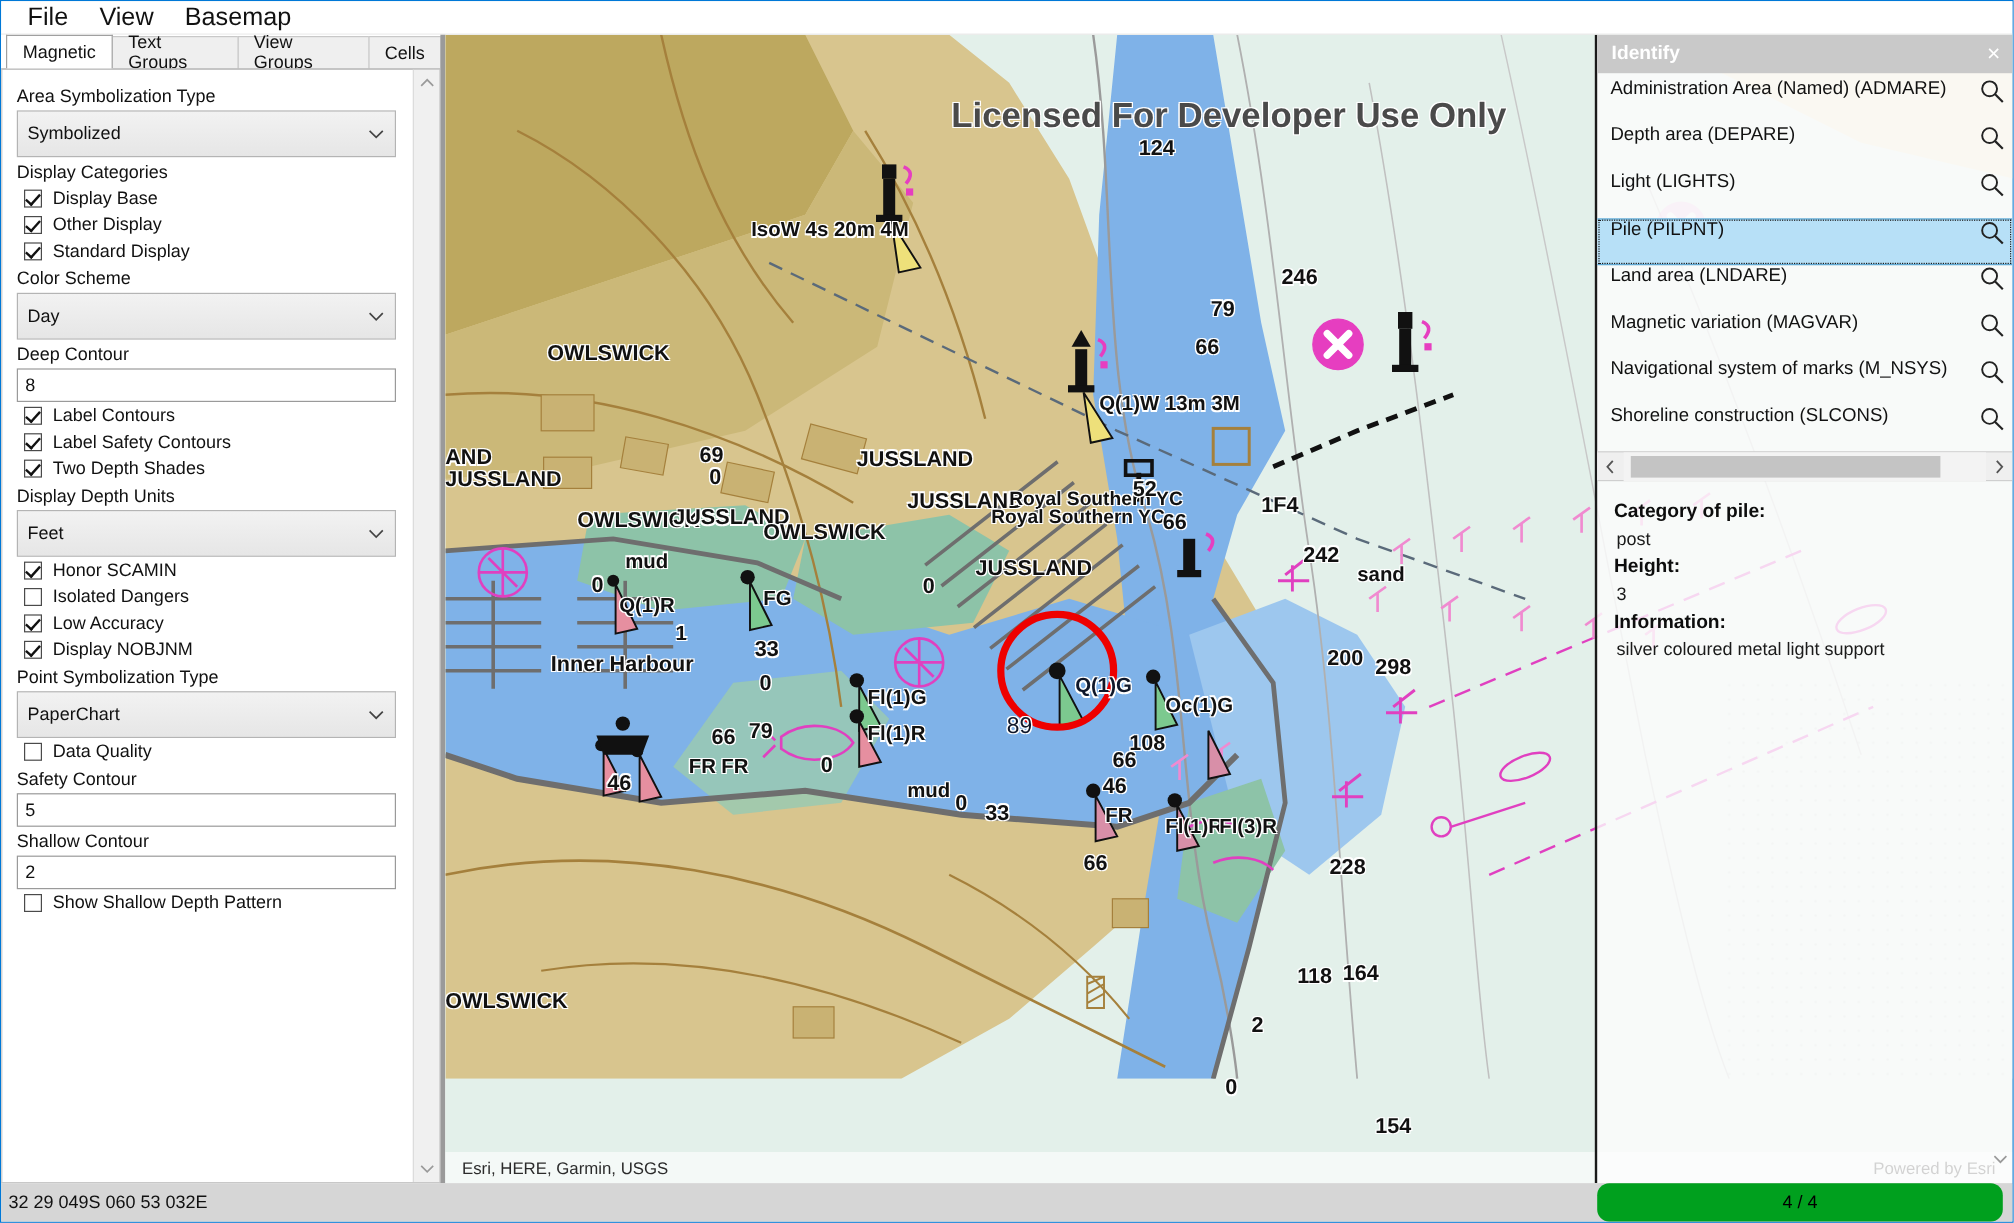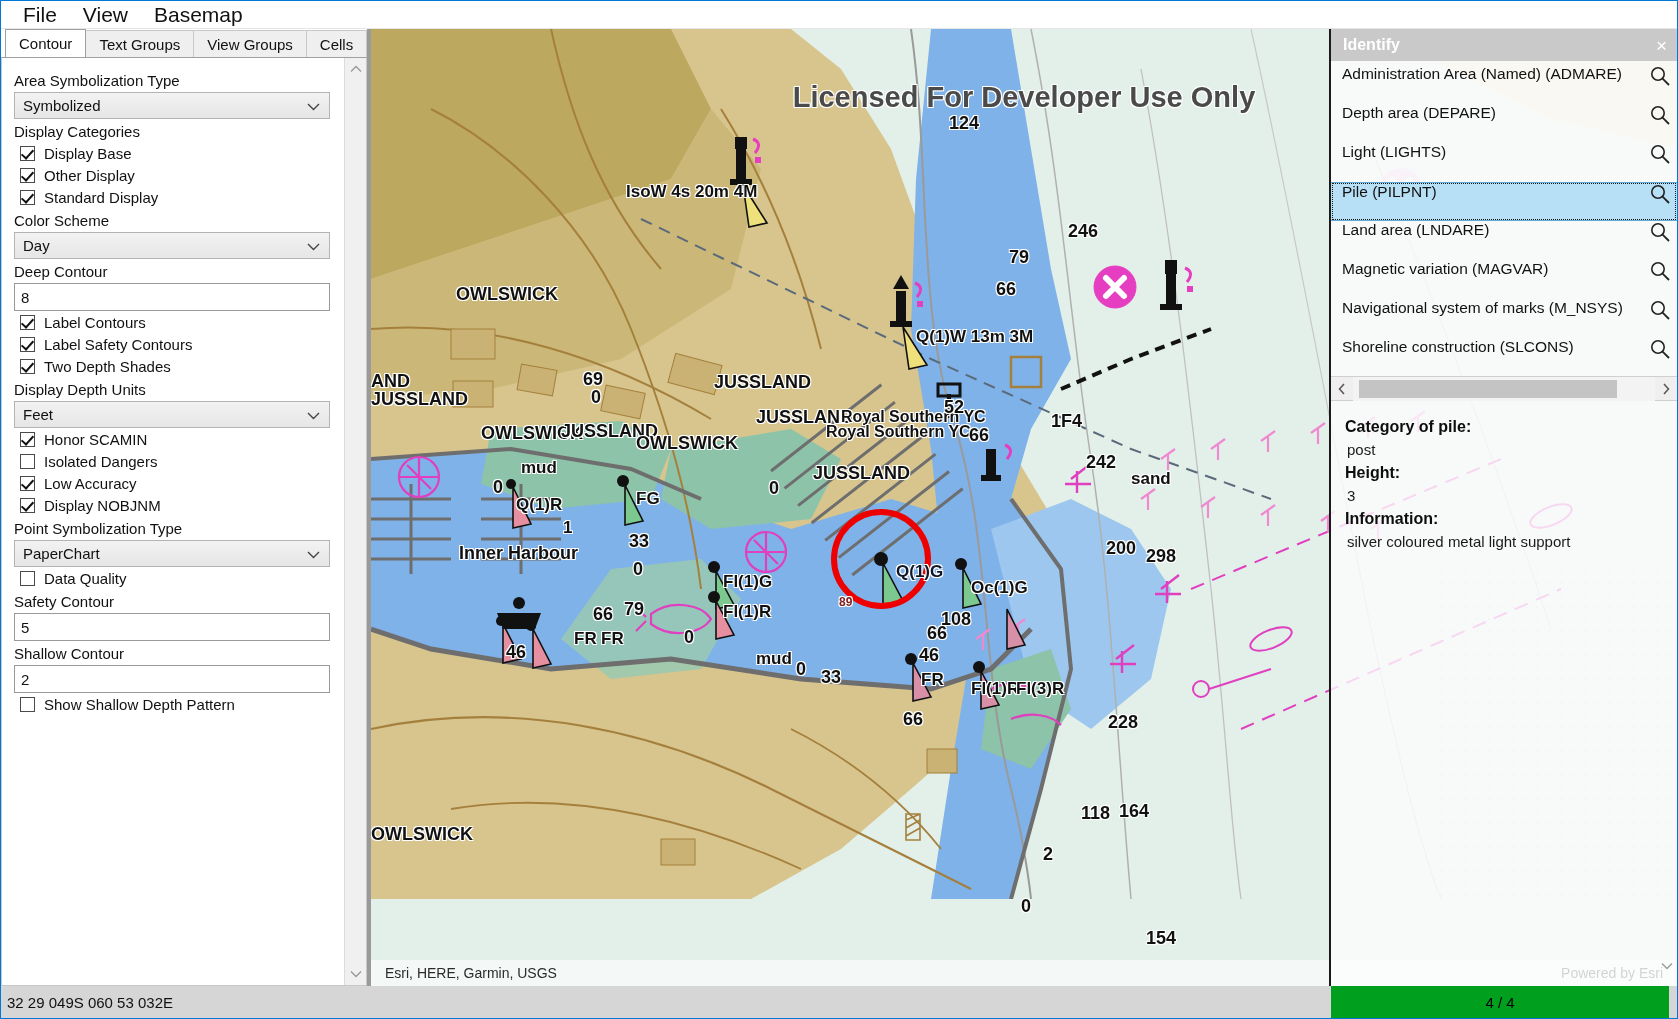--- a/index.html
+++ b/index.html
@@ -47,21 +47,21 @@
               padding-left: 4px; }
   .tab { height: 27px; padding: 0 13px; font-size: 15px; color: #111;
          display: flex; align-items: center; background: #efefef;
          border: 1px solid #c8c8c8; border-bottom: none; margin-right: -1px; }
   .tab.active { background: #ffffff; border-color: #a0a0a0; height: 28px; position: relative; z-index: 3; }
   .tabcontent { flex: 1 1 auto; background: #ffffff; border: 1px solid #c8c8c8;
                 border-top: 1px solid #a0a0a0;
                 display: flex; position: relative; overflow: hidden; }
   .formarea { flex: 1 1 auto; padding: 10px 14px 0 12px; }
   .lbl { font-size: 15px; color: #111; margin: 3px 0 2px; line-height: 19px; }
-  .combo { height: 27px; background: linear-gradient(#f2f2f2,#e6e6e6);
+  .combo { height: 39px; background: linear-gradient(#f2f2f2,#e6e6e6);
            border: 1px solid #b4b4b4; display: flex; align-items: center;
            padding: 12px 8px; font-size: 15px; color: #111; position: relative; }
   .combo .caret { position: absolute; right: 9px; top: 50%; transform: translateY(-50%); }
   .txtbox { height: 28px; background: #fff; border: 1px solid #9a9a9a;
             display: flex; align-items: center; padding: 0 6px; font-size: 15px; color: #111; }
   .cbrow { display: flex; align-items: center; height: 21px; margin: 1px 0; }
   .cbox { width: 15px; height: 15px; border: 1px solid #4a4a4a; background: #fff;
           margin-left: 6px; margin-right: 9px; flex: 0 0 15px; position: relative; }
   .cbox.checked::after {
     content: ""; position: absolute; left: 3px; top: 0px; width: 5px; height: 10px;
@@ -116,40 +116,40 @@
                 border-top: 1px solid #cfcfcf; }
   .d-key { font-size: 16px; font-weight: bold; color: #0d0d0d; line-height: 24px; }
   .d-val { font-size: 15px; color: #1a1a1a; line-height: 22px; padding-left: 2px; }
   .id-vscroll { position: absolute; right: 0; bottom: 0; width: 20px; height: 40px;
                 display: flex; align-items: center; justify-content: center; }
   
   .statusbar { height: 32px; flex: 0 0 32px; background: #d6d6d6; display: flex;
                align-items: center; position: relative; }
   .status-coords { font-size: 15px; color: #111; padding-left: 6px; }
   .progress { position: absolute; right: 8px; top: 0; height: 32px; width: 338px;
-              background: #00a01e; display: flex; align-items: center; justify-content: center; }
+              background: #00a01e; display: flex; align-items: center; justify-content: center; border-radius: 10px; }
   .progress span { font-size: 15px; color: #000; }
 </style>
 </head>
 <body>
 
 <div class="window">
 
 
   <div class="menubar">
     <div class="menu-item">File</div>
     <div class="menu-item">View</div>
     <div class="menu-item">Basemap</div>
   </div>
 
   <div class="body">
 
     <div class="leftpane">
       <div class="tabstrip">
-        <div class="tab active">Contour</div>
+        <div class="tab active">Magnetic</div>
         <div class="tab">Text Groups</div>
         <div class="tab">View Groups</div>
         <div class="tab">Cells</div>
       </div>
 
       <div class="tabcontent">
         <div class="formarea">
 
           <div class="lbl">Area Symbolization Type</div>
           <div class="combo">
@@ -550,21 +550,21 @@
             <div style="position: absolute; left: 122px; top: 448px; font-size: 18px; font-weight: bold; color: rgb(17, 17, 17); white-space: nowrap; text-shadow: rgb(255, 255, 255) 1px 1px 0px, rgb(255, 255, 255) -1px -1px 0px, rgb(255, 255, 255) 1px -1px 0px, rgb(255, 255, 255) -1px 1px 0px;">0</div>
             <div style="position: absolute; left: 398px; top: 449px; font-size: 18px; font-weight: bold; color: rgb(17, 17, 17); white-space: nowrap; text-shadow: rgb(255, 255, 255) 1px 1px 0px, rgb(255, 255, 255) -1px -1px 0px, rgb(255, 255, 255) 1px -1px 0px, rgb(255, 255, 255) -1px 1px 0px;">0</div>
             <div style="position: absolute; left: 258px; top: 502px; font-size: 18px; font-weight: bold; color: rgb(17, 17, 17); white-space: nowrap; text-shadow: rgb(255, 255, 255) 1px 1px 0px, rgb(255, 255, 255) -1px -1px 0px, rgb(255, 255, 255) 1px -1px 0px, rgb(255, 255, 255) -1px 1px 0px;">33</div>
             <div style="position: absolute; left: 262px; top: 530px; font-size: 18px; font-weight: bold; color: rgb(17, 17, 17); white-space: nowrap; text-shadow: rgb(255, 255, 255) 1px 1px 0px, rgb(255, 255, 255) -1px -1px 0px, rgb(255, 255, 255) 1px -1px 0px, rgb(255, 255, 255) -1px 1px 0px;">0</div>
             <div style="position: absolute; left: 222px; top: 575px; font-size: 18px; font-weight: bold; color: rgb(17, 17, 17); white-space: nowrap; text-shadow: rgb(255, 255, 255) 1px 1px 0px, rgb(255, 255, 255) -1px -1px 0px, rgb(255, 255, 255) 1px -1px 0px, rgb(255, 255, 255) -1px 1px 0px;">66</div>
             <div style="position: absolute; left: 253px; top: 570px; font-size: 18px; font-weight: bold; color: rgb(17, 17, 17); white-space: nowrap; text-shadow: rgb(255, 255, 255) 1px 1px 0px, rgb(255, 255, 255) -1px -1px 0px, rgb(255, 255, 255) 1px -1px 0px, rgb(255, 255, 255) -1px 1px 0px;">79</div>
             <div style="position: absolute; left: 313px; top: 598px; font-size: 18px; font-weight: bold; color: rgb(17, 17, 17); white-space: nowrap; text-shadow: rgb(255, 255, 255) 1px 1px 0px, rgb(255, 255, 255) -1px -1px 0px, rgb(255, 255, 255) 1px -1px 0px, rgb(255, 255, 255) -1px 1px 0px;">0</div>
             <div style="position: absolute; left: 135px; top: 613px; font-size: 18px; font-weight: bold; color: rgb(17, 17, 17); white-space: nowrap; text-shadow: rgb(255, 255, 255) 1px 1px 0px, rgb(255, 255, 255) -1px -1px 0px, rgb(255, 255, 255) 1px -1px 0px, rgb(255, 255, 255) -1px 1px 0px;">46</div>
             <div style="position: absolute; left: 425px; top: 630px; font-size: 18px; font-weight: bold; color: rgb(17, 17, 17); white-space: nowrap; text-shadow: rgb(255, 255, 255) 1px 1px 0px, rgb(255, 255, 255) -1px -1px 0px, rgb(255, 255, 255) 1px -1px 0px, rgb(255, 255, 255) -1px 1px 0px;">0</div>
             <div style="position: absolute; left: 450px; top: 638px; font-size: 18px; font-weight: bold; color: rgb(17, 17, 17); white-space: nowrap; text-shadow: rgb(255, 255, 255) 1px 1px 0px, rgb(255, 255, 255) -1px -1px 0px, rgb(255, 255, 255) 1px -1px 0px, rgb(255, 255, 255) -1px 1px 0px;">33</div>
-            <div style="position: absolute; left: 468px; top: 566px; font-size: 12px; font-weight: bold; color: #7f1d1d; white-space: nowrap; text-shadow: rgb(255, 255, 255) 1px 1px 0px, rgb(255, 255, 255) -1px -1px 0px, rgb(255, 255, 255) 1px -1px 0px, rgb(255, 255, 255) -1px 1px 0px;">89</div>
+            <div style="position: absolute; left: 468px; top: 566px; font-size: 19px; font-weight: normal; color: #0f172a; white-space: nowrap; text-shadow: rgb(255, 255, 255) 1px 1px 0px, rgb(255, 255, 255) -1px -1px 0px, rgb(255, 255, 255) 1px -1px 0px, rgb(255, 255, 255) -1px 1px 0px;">89</div>
             <div style="position: absolute; left: 556px; top: 594px; font-size: 18px; font-weight: bold; color: rgb(17, 17, 17); white-space: nowrap; text-shadow: rgb(255, 255, 255) 1px 1px 0px, rgb(255, 255, 255) -1px -1px 0px, rgb(255, 255, 255) 1px -1px 0px, rgb(255, 255, 255) -1px 1px 0px;">66</div>
             <div style="position: absolute; left: 570px; top: 580px; font-size: 18px; font-weight: bold; color: rgb(17, 17, 17); white-space: nowrap; text-shadow: rgb(255, 255, 255) 1px 1px 0px, rgb(255, 255, 255) -1px -1px 0px, rgb(255, 255, 255) 1px -1px 0px, rgb(255, 255, 255) -1px 1px 0px;">108</div>
             <div style="position: absolute; left: 548px; top: 616px; font-size: 18px; font-weight: bold; color: rgb(17, 17, 17); white-space: nowrap; text-shadow: rgb(255, 255, 255) 1px 1px 0px, rgb(255, 255, 255) -1px -1px 0px, rgb(255, 255, 255) 1px -1px 0px, rgb(255, 255, 255) -1px 1px 0px;">46</div>
             <div style="position: absolute; left: 532px; top: 680px; font-size: 18px; font-weight: bold; color: rgb(17, 17, 17); white-space: nowrap; text-shadow: rgb(255, 255, 255) 1px 1px 0px, rgb(255, 255, 255) -1px -1px 0px, rgb(255, 255, 255) 1px -1px 0px, rgb(255, 255, 255) -1px 1px 0px;">66</div>
             <div style="position: absolute; left: 735px; top: 509px; font-size: 18px; font-weight: bold; color: rgb(17, 17, 17); white-space: nowrap; text-shadow: rgb(255, 255, 255) 1px 1px 0px, rgb(255, 255, 255) -1px -1px 0px, rgb(255, 255, 255) 1px -1px 0px, rgb(255, 255, 255) -1px 1px 0px;">200</div>
             <div style="position: absolute; left: 775px; top: 517px; font-size: 18px; font-weight: bold; color: rgb(17, 17, 17); white-space: nowrap; text-shadow: rgb(255, 255, 255) 1px 1px 0px, rgb(255, 255, 255) -1px -1px 0px, rgb(255, 255, 255) 1px -1px 0px, rgb(255, 255, 255) -1px 1px 0px;">298</div>
             <div style="position: absolute; left: 737px; top: 683px; font-size: 18px; font-weight: bold; color: rgb(17, 17, 17); white-space: nowrap; text-shadow: rgb(255, 255, 255) 1px 1px 0px, rgb(255, 255, 255) -1px -1px 0px, rgb(255, 255, 255) 1px -1px 0px, rgb(255, 255, 255) -1px 1px 0px;">228</div>
             <div style="position: absolute; left: 710px; top: 774px; font-size: 18px; font-weight: bold; color: rgb(17, 17, 17); white-space: nowrap; text-shadow: rgb(255, 255, 255) 1px 1px 0px, rgb(255, 255, 255) -1px -1px 0px, rgb(255, 255, 255) 1px -1px 0px, rgb(255, 255, 255) -1px 1px 0px;">118</div>
             <div style="position: absolute; left: 748px; top: 772px; font-size: 18px; font-weight: bold; color: rgb(17, 17, 17); white-space: nowrap; text-shadow: rgb(255, 255, 255) 1px 1px 0px, rgb(255, 255, 255) -1px -1px 0px, rgb(255, 255, 255) 1px -1px 0px, rgb(255, 255, 255) -1px 1px 0px;">164</div>
             <div style="position: absolute; left: 672px; top: 815px; font-size: 18px; font-weight: bold; color: rgb(17, 17, 17); white-space: nowrap; text-shadow: rgb(255, 255, 255) 1px 1px 0px, rgb(255, 255, 255) -1px -1px 0px, rgb(255, 255, 255) 1px -1px 0px, rgb(255, 255, 255) -1px 1px 0px;">2</div>

